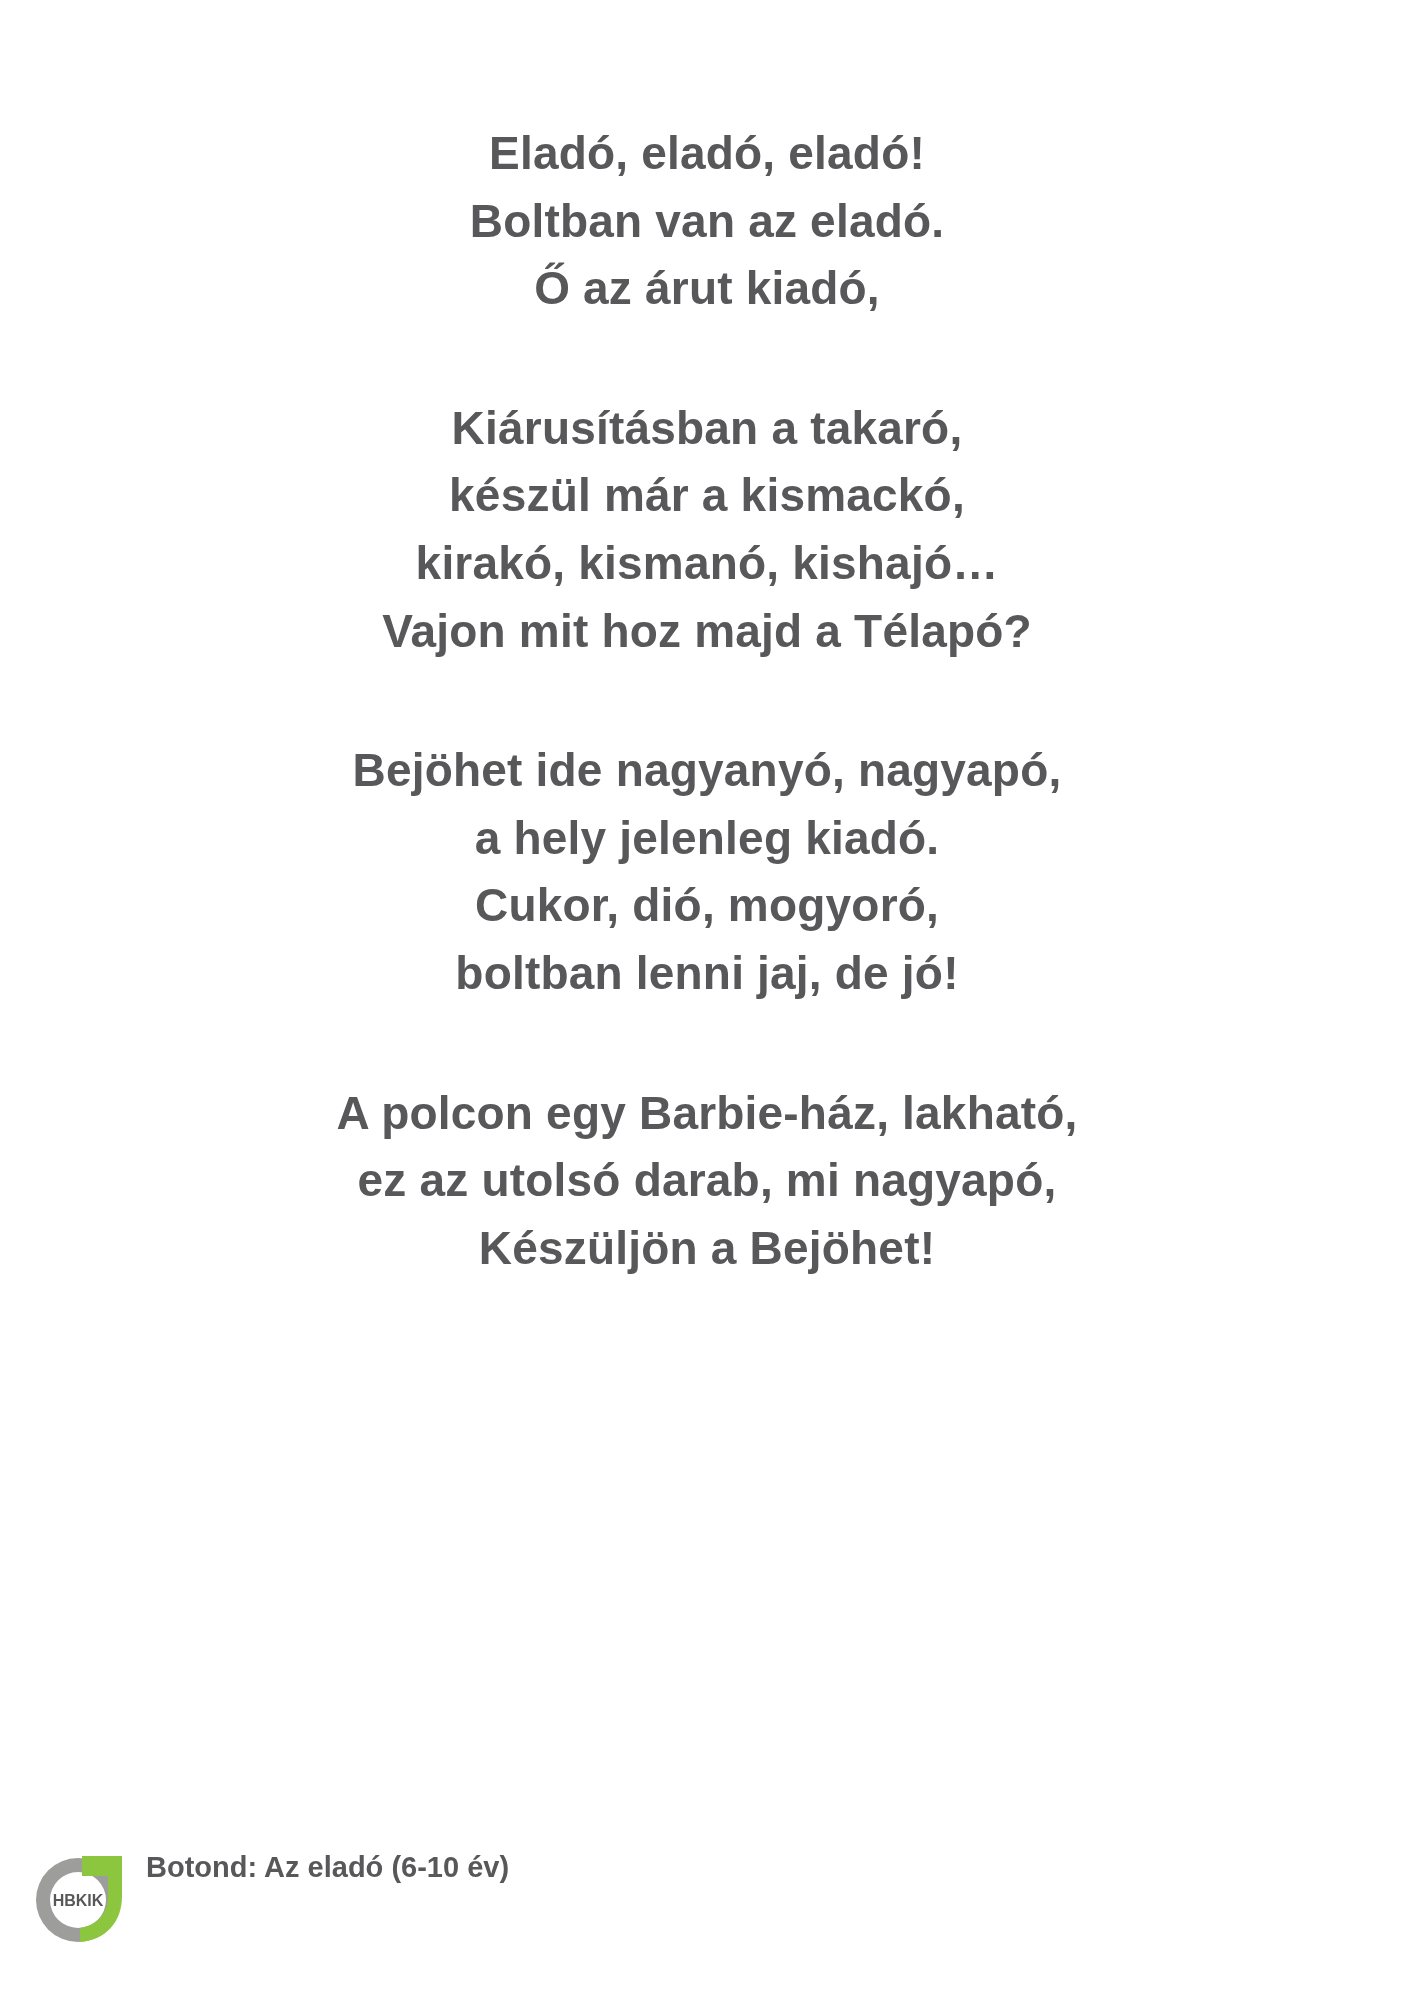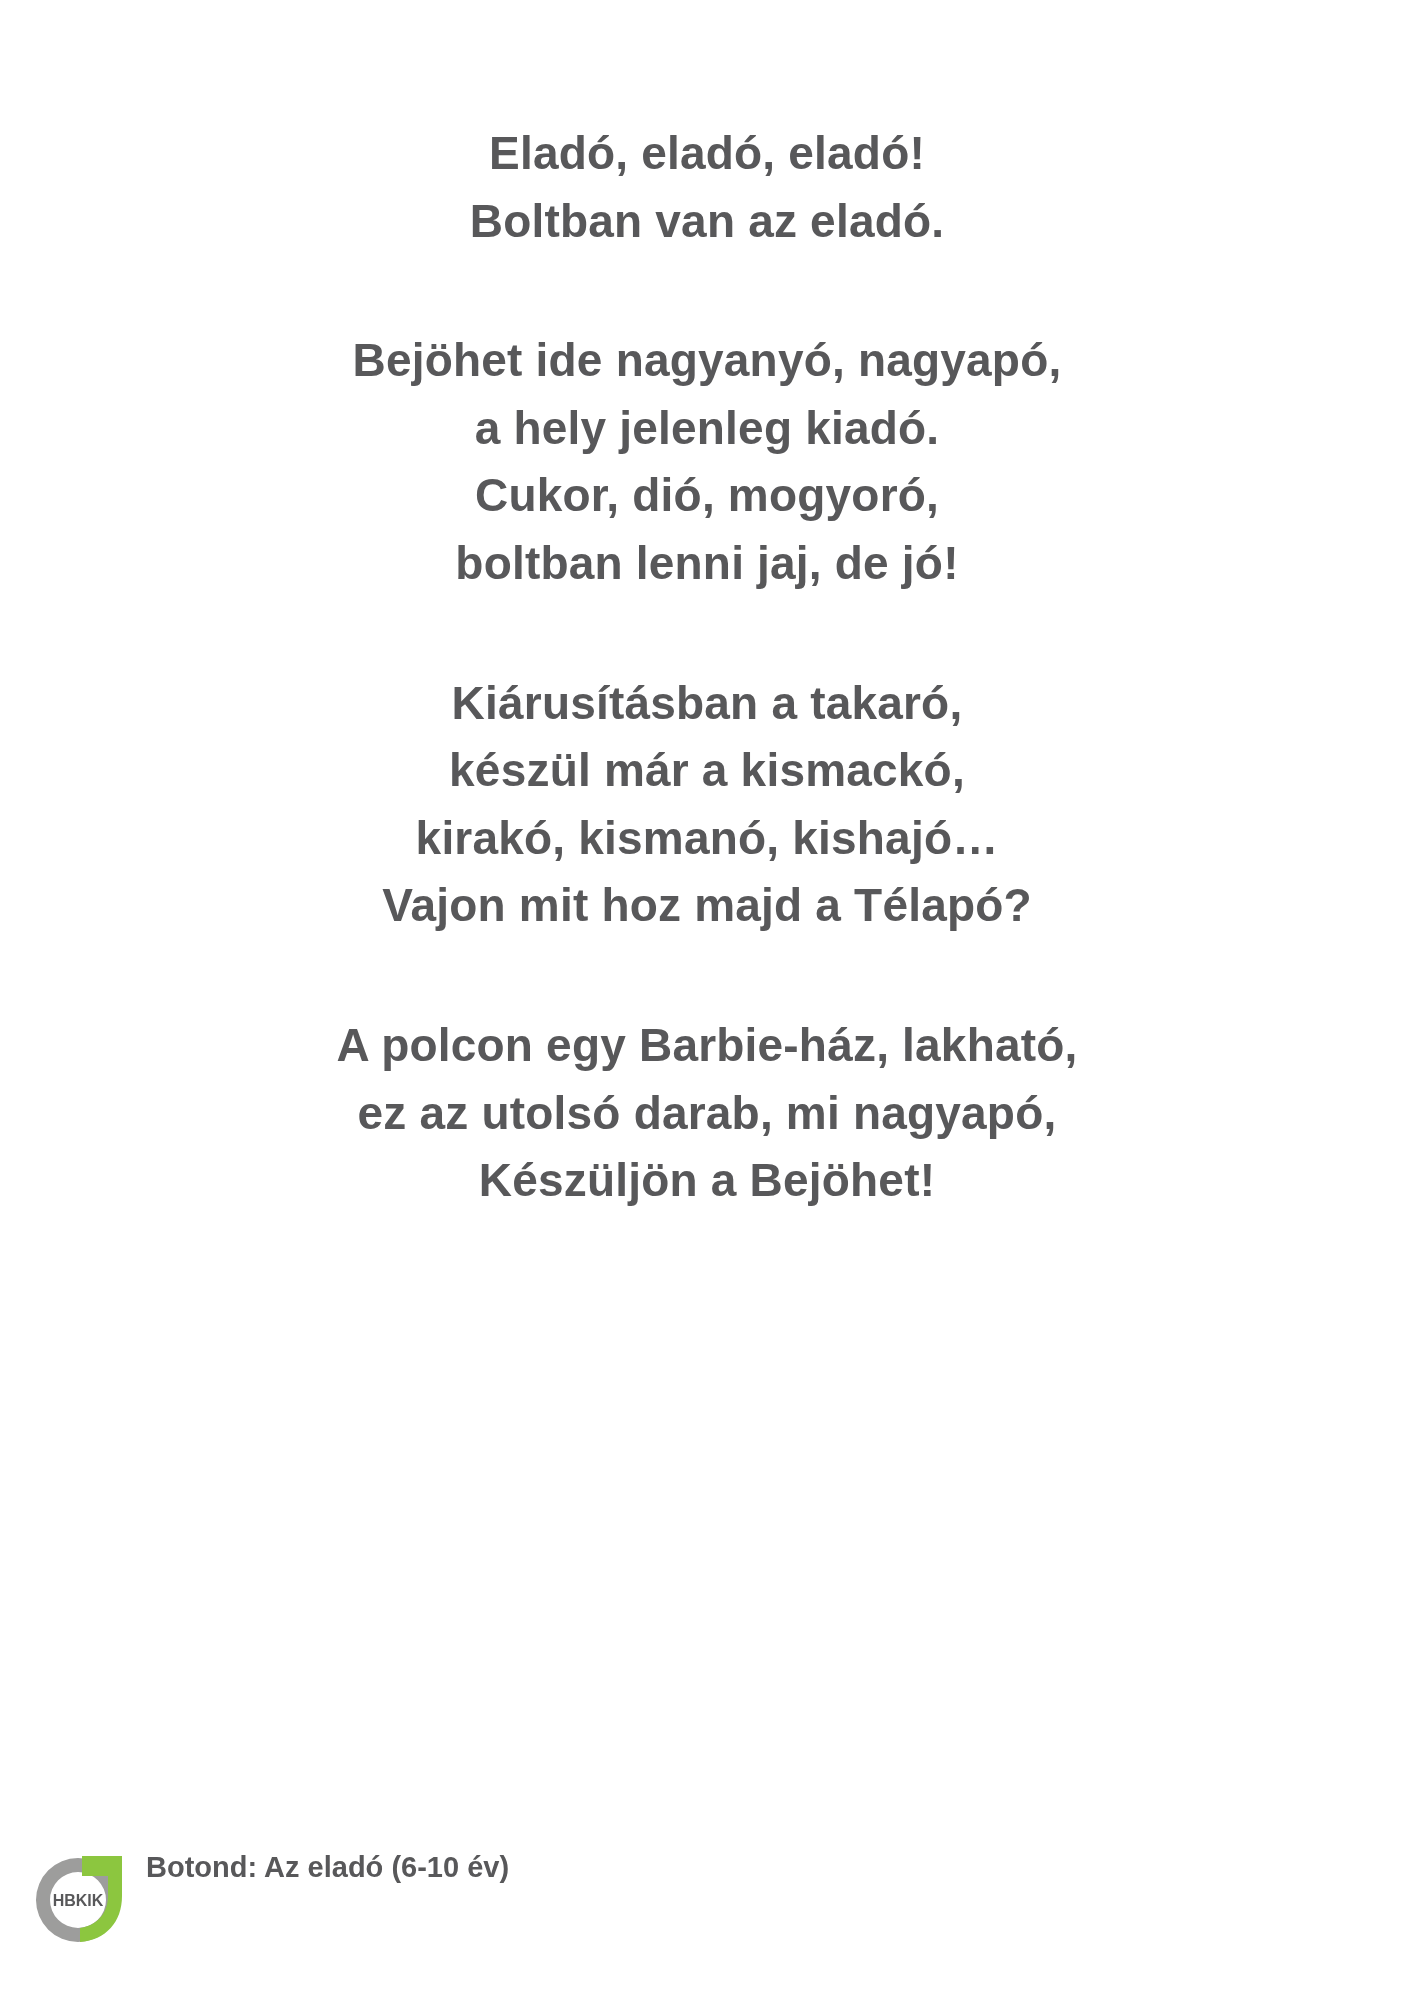--- a/index.html
+++ b/index.html
@@ -75,34 +75,35 @@
 </head>
 <body>
 
 <div class="page">
 
   <div class="poem">
 
     <div class="stanza">
       <div class="line">Eladó, eladó, eladó!</div>
       <div class="line">Boltban van az eladó.</div>
+      <div class="line">Ő az árut kiadó,</div>
+    </div>
+
+    <div class="stanza">
+      <div class="line">Kiárusításban a takaró,</div>
+      <div class="line">készül már a kismackó,</div>
+      <div class="line">kirakó, kismanó, kishajó…</div>
+      <div class="line">Vajon mit hoz majd a Télapó?</div>
     </div>
 
     <div class="stanza">
       <div class="line">Bejöhet ide nagyanyó, nagyapó,</div>
       <div class="line">a hely jelenleg kiadó.</div>
       <div class="line">Cukor, dió, mogyoró,</div>
       <div class="line">boltban lenni jaj, de jó!</div>
-    </div>
-
-    <div class="stanza">
-      <div class="line">Kiárusításban a takaró,</div>
-      <div class="line">készül már a kismackó,</div>
-      <div class="line">kirakó, kismanó, kishajó…</div>
-      <div class="line">Vajon mit hoz majd a Télapó?</div>
     </div>
 
     <div class="stanza">
       <div class="line">A polcon egy Barbie-ház, lakható,</div>
       <div class="line">ez az utolsó darab, mi nagyapó,</div>
       <div class="line">Készüljön a Bejöhet!</div>
     </div>
 
   </div>
 

